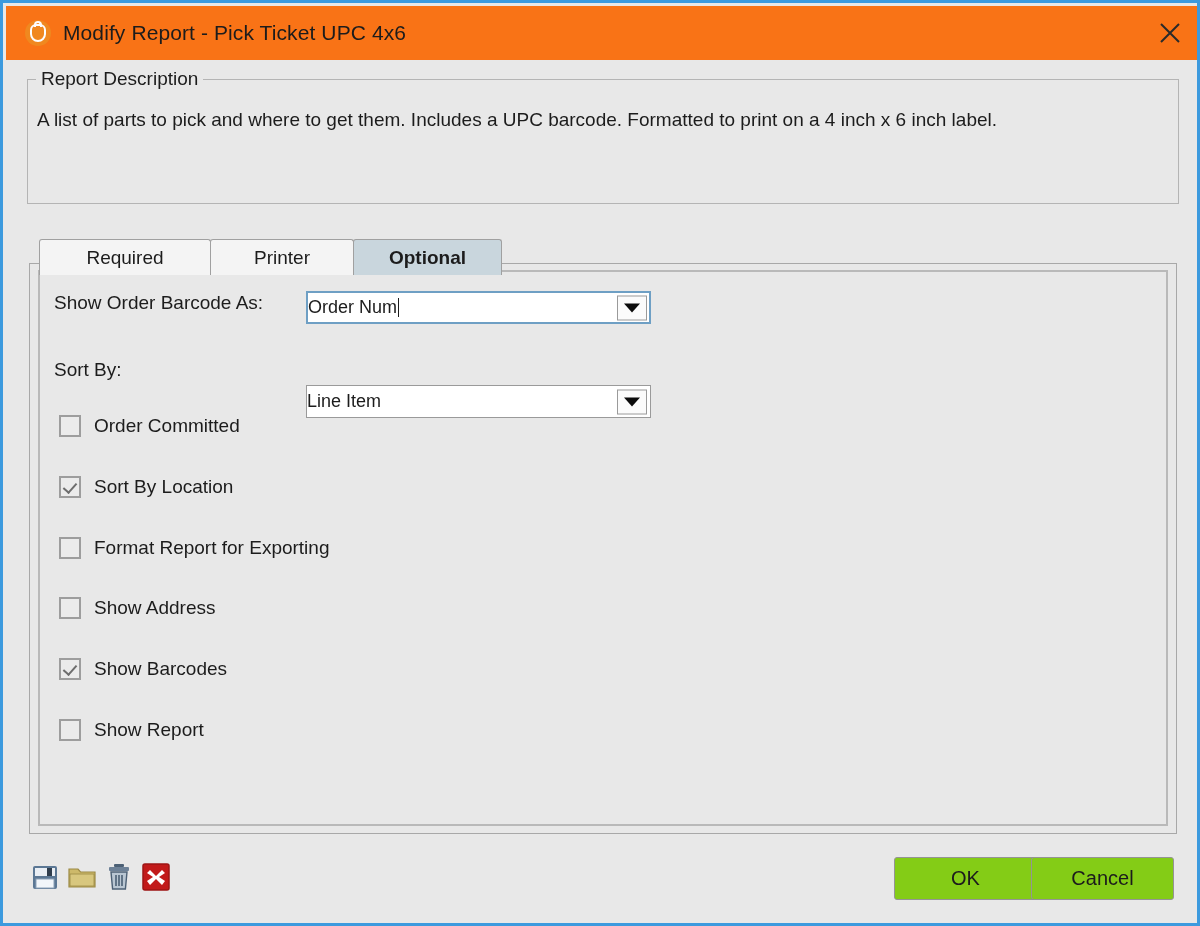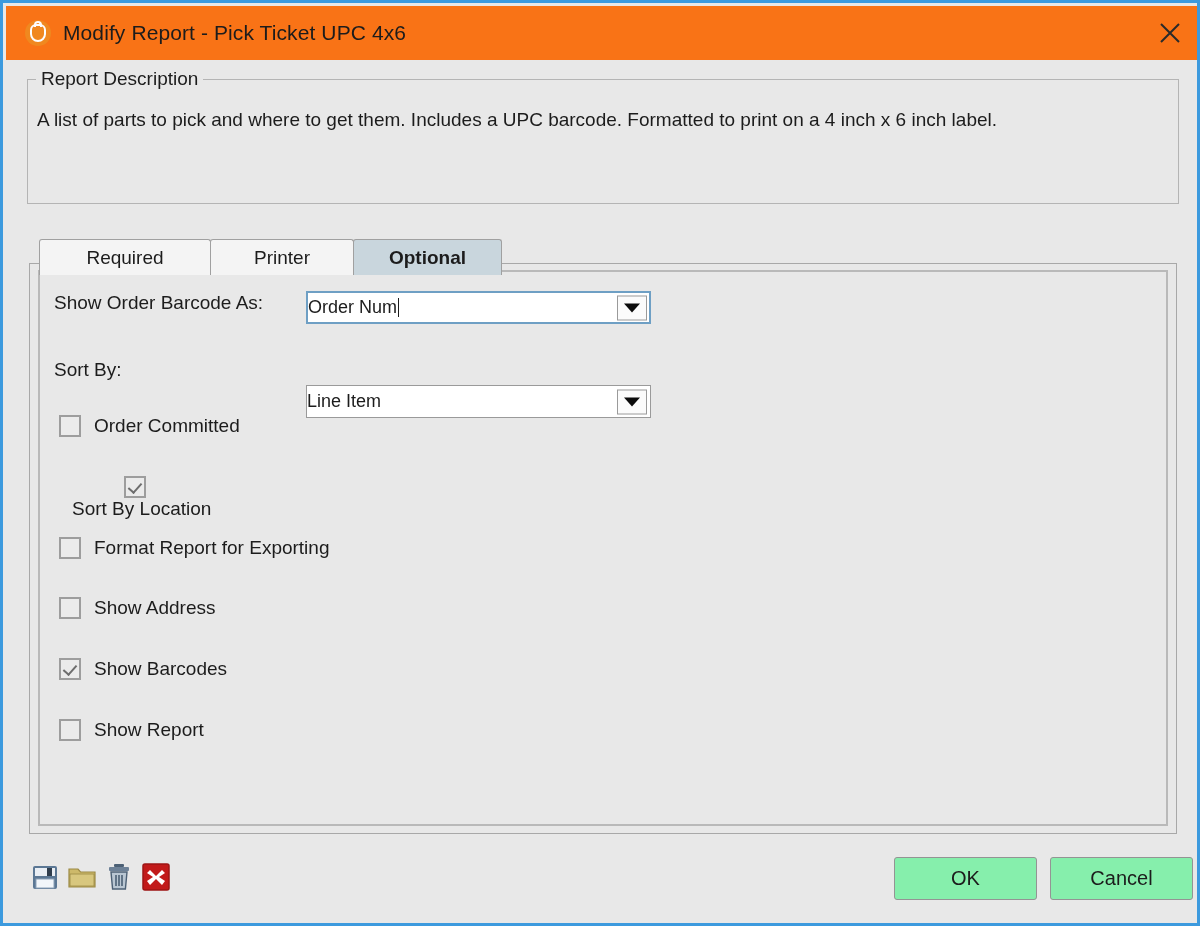--- a/index.html
+++ b/index.html
@@ -280,31 +280,31 @@
   .toolbtn svg { display: block; }
 
   .dlg-btn {
     position: absolute;
     top: 16px;
     width: 143px;
     height: 43px;
     box-sizing: border-box;
     border: 1px solid #949494;
     border-radius: 3px;
-    background: #86efac;
+    background: #84cc16;
     font-size: 20px;
     color: #1c1c1c;
     font-family: "Liberation Sans", sans-serif;
     cursor: default;
     display: flex;
     align-items: center;
     justify-content: center;
   }
   .btn-ok { right: 157px; }
-  .btn-cancel { right: 1px; }
+  .btn-cancel { right: 20px; }
 </style>
 </head>
 <body>
 
 <div class="window">
 
   <div class="titlebar">
     <div class="title-icon"></div>
     <div class="title-text">Modify Report - Pick Ticket UPC 4x6</div>
     <div class="close-btn">
@@ -353,21 +353,21 @@
         <span class="combo-arrow">
           <span class="arrow-glyph"></span>
         </span>
       </div>
 
       <div class="cb-row" style="left:19px; top:143px;">
         <span class="cb-box"></span>
         <span class="cb-label">Order Committed</span>
       </div>
 
-      <div class="cb-row" style="left:19px; top:204px;flex-direction:column;">
+      <div class="cb-row" style="left:19px; top:204px;">
         <span class="cb-box checked"></span>
         <span class="cb-label">Sort By Location</span>
       </div>
 
       <div class="cb-row" style="left:19px; top:265px;">
         <span class="cb-box"></span>
         <span class="cb-label">Format Report for Exporting</span>
       </div>
 
       <div class="cb-row" style="left:19px; top:325px;">

